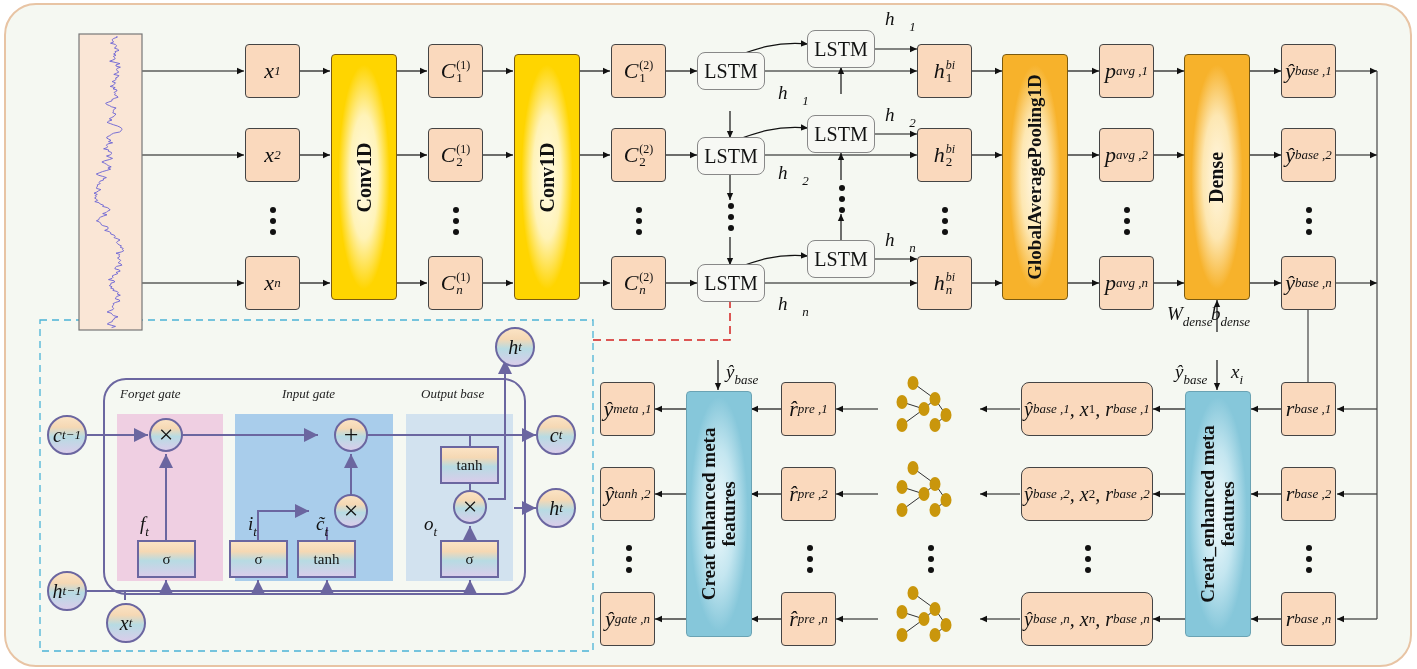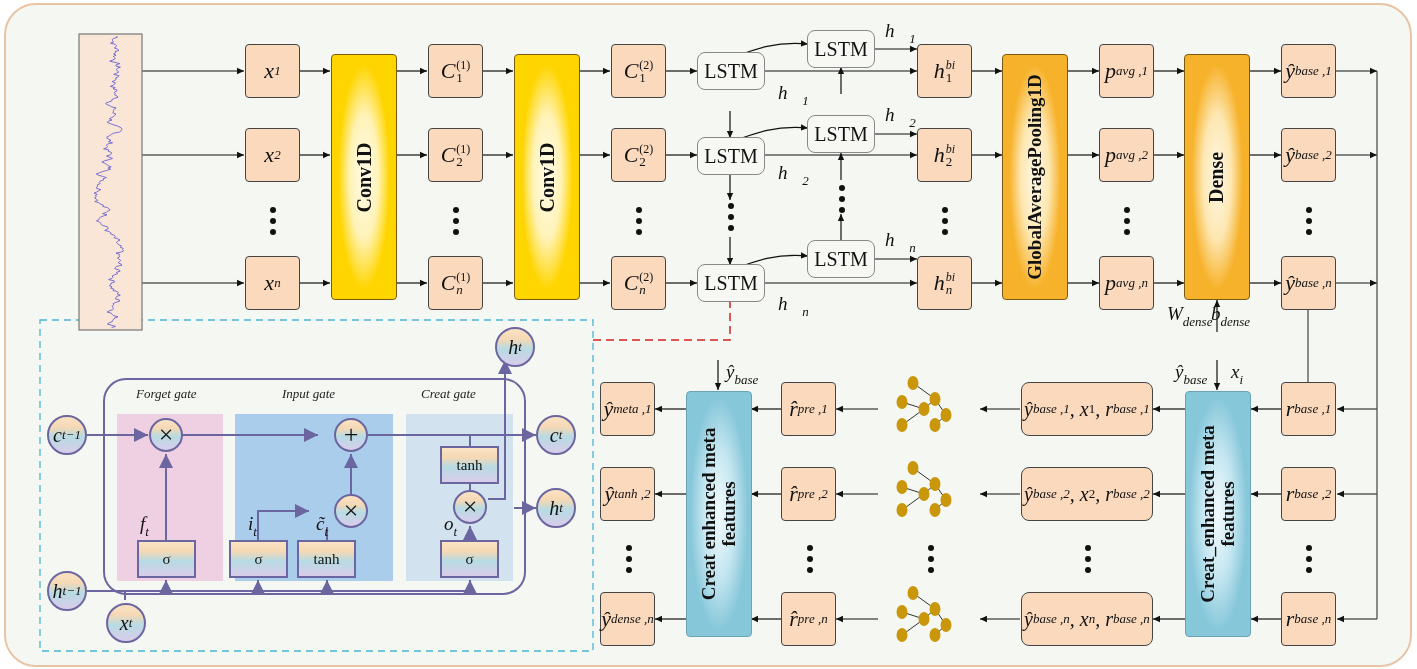--- a/index.html
+++ b/index.html
@@ -335,21 +335,21 @@
     <i></i>
     <i></i>
   </div>
 <div class="lstm" style="left:807px;top:240px;width:68px;height:38px">
     <span>LSTM</span>
   </div>
 
 <div class="lbl" style="left:778px;top:82px"><span>h⃗</span><span class="sub">1</span></div>
 <div class="lbl" style="left:778px;top:162px"><span>h⃗</span><span class="sub">2</span></div>
 <div class="lbl" style="left:778px;top:293px"><span>h⃗</span><span class="sub">n</span></div>
-<div class="lbl" style="left:885px;top:20px"><span>h⃖</span><span class="sub">1</span></div>
+<div class="lbl" style="left:885px;top:8px"><span>h⃖</span><span class="sub">1</span></div>
 <div class="lbl" style="left:885px;top:104px"><span>h⃖</span><span class="sub">2</span></div>
 <div class="lbl" style="left:885px;top:229px"><span>h⃖</span><span class="sub">n</span></div>
 
 <div class="box" style="left:917px;top:44px;width:55px;height:54px">
     <span>h</span>
     <span style="display:inline-flex;flex-direction:column;line-height:1;margin-left:1px">
       <span class="sup" style="vertical-align:0;font-style:italic">bi</span>
       <span class="sub" style="vertical-align:0;font-style:normal">1</span>
     </span>
   </div>
@@ -495,26 +495,26 @@
     <span>ŷ</span>
     <span class="sub">tanh ,2</span>
   </div>
 <div class="dots" style="left:625px;top:545px">
     <i></i>
     <i></i>
     <i></i>
   </div>
 <div class="box" style="left:600px;top:592px;width:55px;height:54px">
     <span>ŷ</span>
-    <span class="sub">dense ,n</span>
-  </div>
-
-<div class="gate-title" style="left:136px;top:386px">Forget gate</div>
+    <span class="sub">gate ,n</span>
+  </div>
+
+<div class="gate-title" style="left:120px;top:386px">Forget gate</div>
 <div class="gate-title" style="left:282px;top:386px">Input gate</div>
-<div class="gate-title" style="left:421px;top:386px">Creat gate</div>
+<div class="gate-title" style="left:421px;top:386px">Output base</div>
 
 <div class="cell circ" style="left:47px;top:415px;width:40px;height:40px">
     <span>c</span>
     <span class="sub">t−1</span>
   </div>
 <div class="cell circ" style="left:47px;top:571px;width:40px;height:40px">
     <span>h</span>
     <span class="sub">t−1</span>
   </div>
 <div class="cell circ" style="left:106px;top:603px;width:40px;height:40px">
@@ -559,13 +559,13 @@
 <div class="cell fn" style="left:440px;top:540px;width:59px;height:38px">
     <span>σ</span>
   </div>
 <div class="cell fn" style="left:440px;top:446px;width:59px;height:38px">
     <span>tanh</span>
   </div>
 
 <div class="lbl" style="left:140px;top:513px"><span>f</span><span class="sub">t</span></div>
 <div class="lbl" style="left:248px;top:513px"><span>i</span><span class="sub">t</span></div>
 <div class="lbl" style="left:316px;top:513px"><span>c̃</span><span class="sub">t</span></div>
-<div class="lbl" style="left:444px;top:513px"><span>o</span><span class="sub">t</span></div>
+<div class="lbl" style="left:424px;top:513px"><span>o</span><span class="sub">t</span></div>
 
 </body></html>

